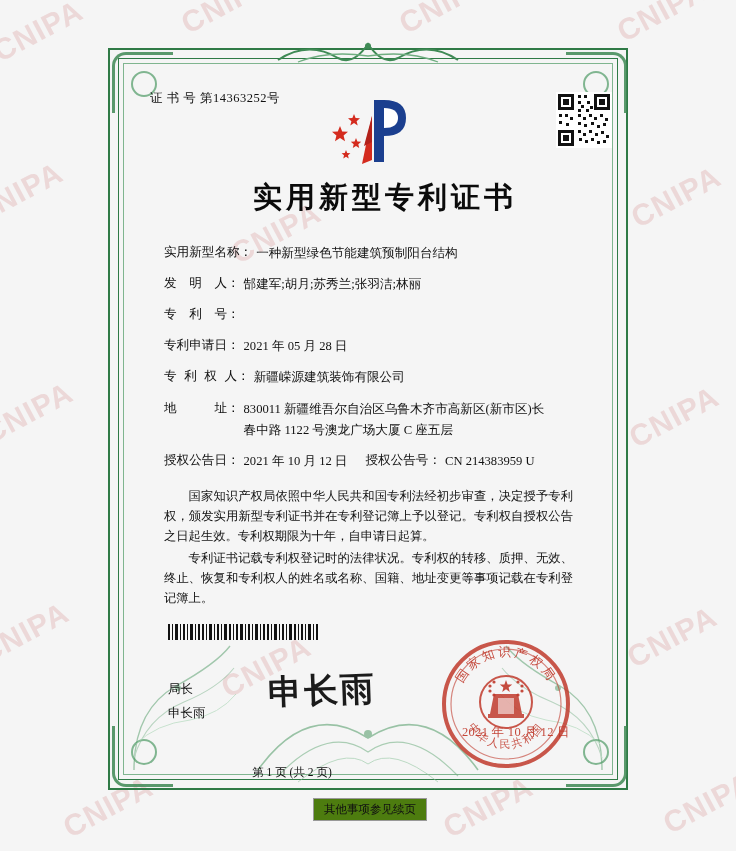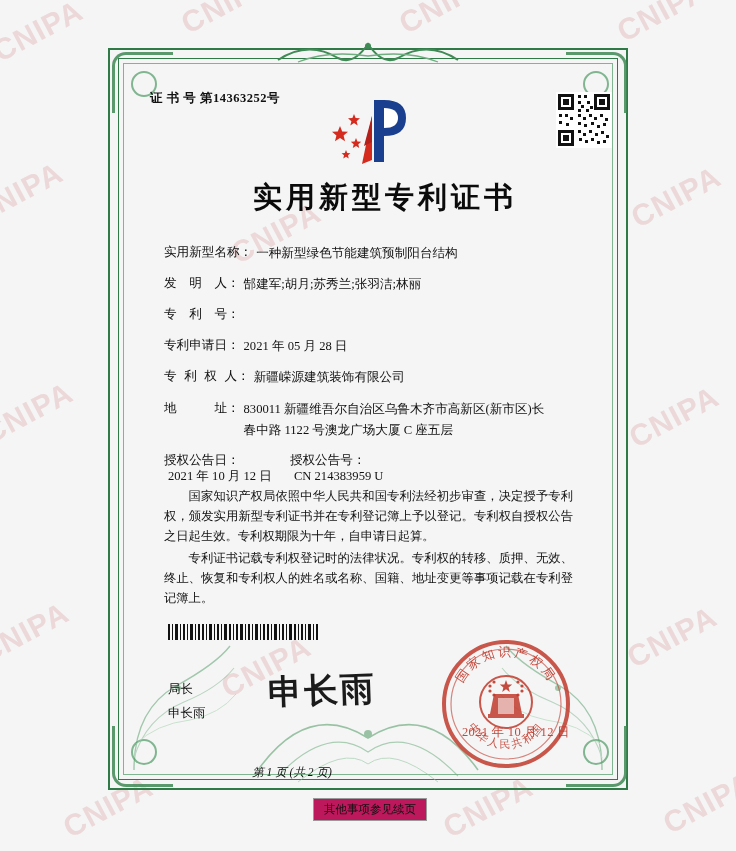--- a/index.html
+++ b/index.html
@@ -113,21 +113,20 @@
     width: 120px; height: 138px;
     opacity: .5;
   }
 
   
   .content {
     position: absolute;
     left: 150px; top: 90px;
     width: 440px;
     z-index: 3;
-    font-weight: bold;
   }
 
   .cert-no {
     font-size: 12.5px;
     color: #111;
     letter-spacing: .5px;
   }
 
   
   .logo {
@@ -180,21 +179,21 @@
   .field-value {
     margin-left: 4px;
     flex: 1 1 auto;
   }
   .field-value .line2 {
     display: block;
     margin-top: 6px;
     margin-left: 0;
   }
   .row-split { display: flex; width: 100%; }
-  .row-split .half { display: flex; flex-direction: column; }
+  .row-split .half { display: flex; }
   .row-split .half.right { margin-left: 18px; }
 
   .paras {
     position: absolute;
     left: 164px; top: 487px;
     width: 422px;
     z-index: 3;
     font-size: 12.3px;
     color: #111;
     line-height: 1.62;
@@ -249,31 +248,30 @@
   }
 
   .page-no {
     position: absolute;
     left: 0; top: 765px;
     width: 584px;
     text-align: center;
     font-size: 11.5px;
     color: #111;
     z-index: 3;
-    font-style: italic;
   }
 
   .footer-note {
     position: absolute;
     left: 313px; top: 798px;
     width: 112px;
     padding: 3px 0;
     text-align: center;
     border: 1px solid #999;
-    background: #be185d;
+    background: #4d7c0f;
     font-size: 11.5px;
     color: #111;
     z-index: 3;
   }
 </style>
 </head>
 <body>
 
 <div class="watermark-layer">
   <div class="wm" style="left:-10px; top:14px;">CNIPA</div>

